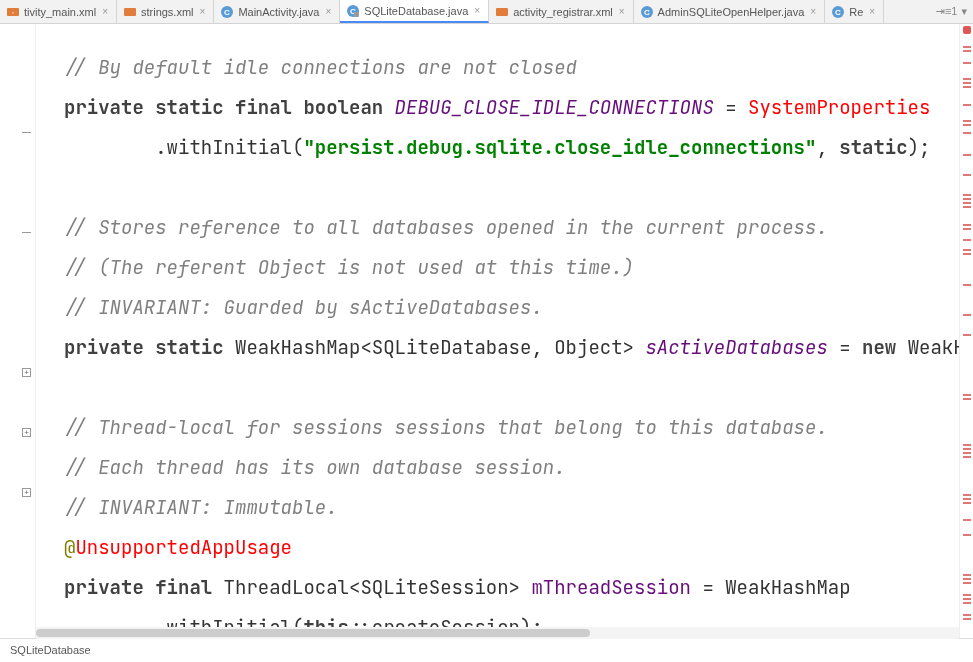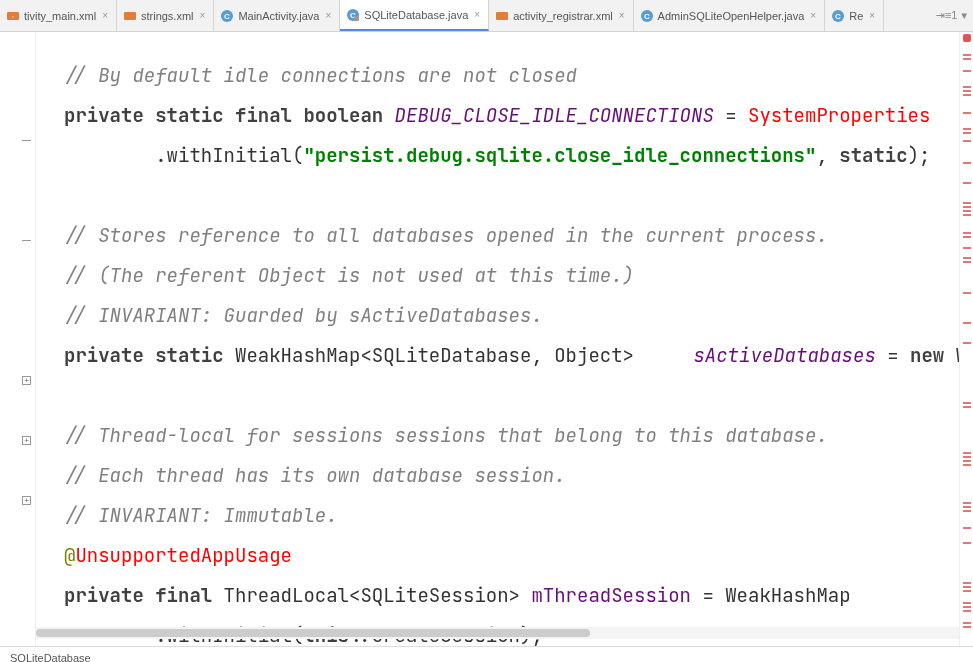--- a/index.html
+++ b/index.html
@@ -1,33 +1,33 @@
 <!DOCTYPE html>
 <html><head>
 <meta charset="utf-8">
 <style>
 * { margin: 0; padding: 0; box-sizing: border-box; }
 body { font-family: "Segoe UI", Arial, sans-serif; font-size: 12px; background: #fff; overflow: hidden; width: 973px; height: 662px; }
-.tab-bar { display: flex; height: 32px; background: #f2f2f2; border-bottom: 1px solid #d4d4d4; align-items: stretch; overflow: hidden; }
+.tab-bar { display: flex; height: 24px; background: #f2f2f2; border-bottom: 1px solid #d4d4d4; align-items: stretch; overflow: hidden; }
 .tab { display: flex; align-items: center; padding: 0 6px; gap: 4px; border-right: 1px solid #d4d4d4; cursor: pointer; white-space: nowrap; font-size: 11px; color: #555; }
 .tab.active { background: #fff; border-bottom: 2px solid #4A8AF4; }
 .tab-close { color: #999; font-size: 10px; padding: 0 2px; }
 .icon-xml { width: 14px; height: 14px; display: inline-flex; align-items: center; justify-content: center; }
 .icon-java { width: 14px; height: 14px; display: inline-flex; align-items: center; justify-content: center; }
 .tab-extra { margin-left: auto; padding: 0 6px; display: flex; align-items: center; color: #888; gap: 4px; font-size: 11px; }
 .editor-wrap { display: flex; height: 614px; }
 .gutter { width: 36px; background: #fff; border-right: 1px solid #eee; position: relative; }
 .fold { position: absolute; left: 22px; width: 9px; height: 9px; border: 1px solid #999; background: #fff; font-size: 8px; line-height: 7px; text-align: center; color: #666; cursor: pointer; }
 .dash { position: absolute; left: 22px; width: 9px; height: 1px; background: #999; }
 .code { flex: 1; font-family: "JetBrains Mono", Consolas, monospace; font-size: 19px; line-height: 20px; padding: 14px 0 0 0; color: #333; white-space: pre; overflow: hidden; }
 .line { height: 20px; padding-left: 28px; }
 .c-comment { color: #808080; font-style: italic; }
 .c-kw { color: #404040; font-weight: bold; }
 .c-const { color: #660E7A; font-style: italic; }
-.c-static { color: #660E7A; font-style: italic; margin-left: 48px; }
+.c-static { color: #660E7A; font-style: italic; }
 .c-red { color: #FF0000; }
 .c-str { color: #008000; font-weight: bold; }
 .c-field { color: #660E7A; }
 .c-anno { color: #808000; }
 .error-stripe { width: 14px; background: #fff; border-left: 1px solid #eee; position: relative; }
 .stripe-top { position: absolute; top: 2px; right: 2px; width: 8px; height: 8px; background: #e05555; border-radius: 2px; }
 .mark { position: absolute; right: 2px; width: 8px; height: 2px; }
 .mark.err { background: #e07777; }
 .breadcrumb { height: 23px; border-top: 1px solid #ddd; display: flex; align-items: center; padding: 0 10px; font-size: 11px; color: #555; }
 .scrollbar-h { position: absolute; bottom: 23px; left: 36px; right: 14px; height: 12px; background: #f4f4f4; }

